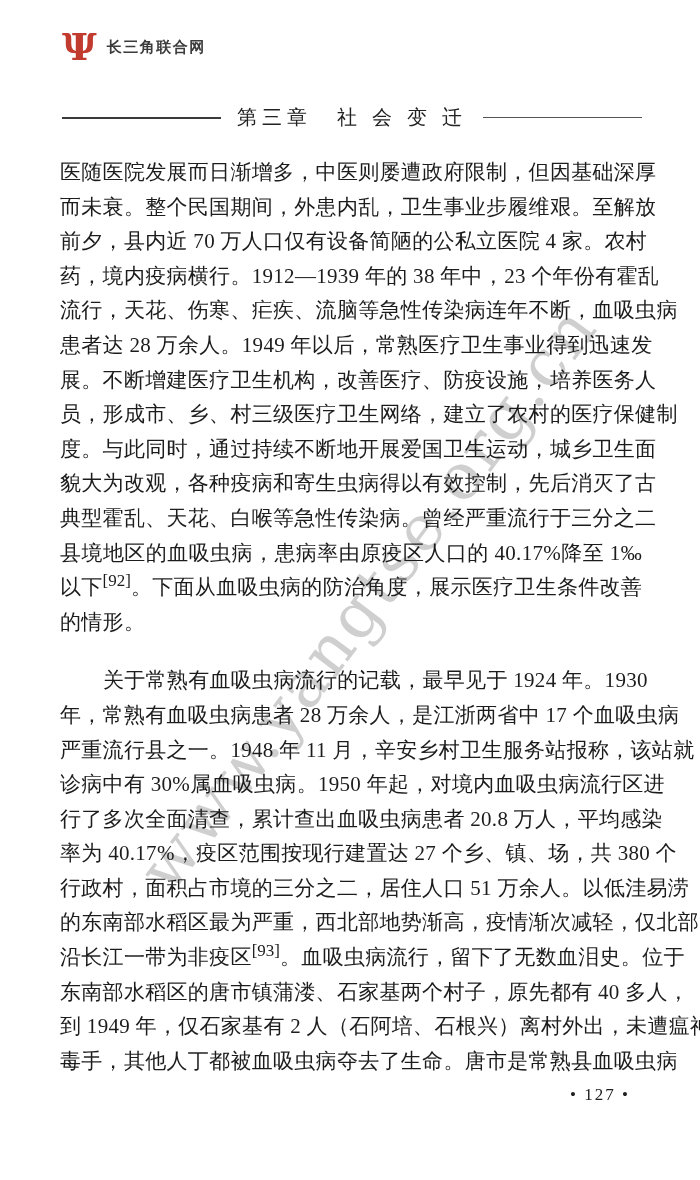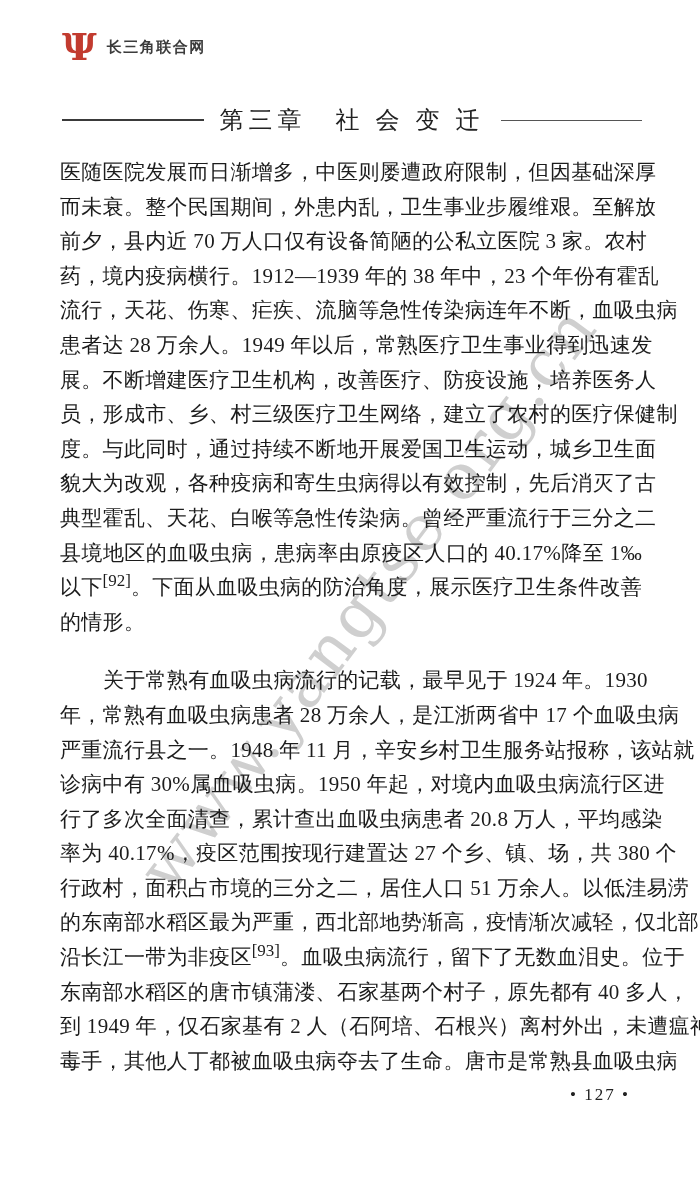--- a/index.html
+++ b/index.html
@@ -36,21 +36,21 @@
   .chapter-header{
     position:absolute;top:104px;left:62px;right:58px;
     display:flex;align-items:center;
     z-index:2;
   }
   .rule{flex:1;height:0;}
   .rule-left{border-top:2px solid #3a3a3a;}
   .rule-right{border-top:1px solid #555;}
   .chapter-text{
     padding:0 16px;
-    font-size:24px;
+    font-size:20px;
     letter-spacing:5px;
     color:#222;
     white-space:nowrap;
   }
 
   
   .body-text{
     position:absolute;top:155px;left:60px;width:582px;
     font-size:21px;
     line-height:34.6px;
@@ -108,21 +108,21 @@
     <span class="rule rule-left"></span>
     <span class="chapter-text">第三章　社 会 变 迁</span>
     <span class="rule rule-right"></span>
   </div>
 
   <div class="watermark">www.yangtse.org.cn</div>
 
   <main class="body-text">
       <div class="line">医随医院发展而日渐增多，中医则屡遭政府限制，但因基础深厚</div>
       <div class="line">而未衰。整个民国期间，外患内乱，卫生事业步履维艰。至解放</div>
-      <div class="line">前夕，县内近 70 万人口仅有设备简陋的公私立医院 3 家。农村</div>
+      <div class="line">前夕，县内近 70 万人口仅有设备简陋的公私立医院 4 家。农村</div>
       <div class="line">药，境内疫病横行。1912—1939 年的 38 年中，23 个年份有霍乱</div>
       <div class="line">流行，天花、伤寒、疟疾、流脑等急性传染病连年不断，血吸虫病</div>
       <div class="line">患者达 28 万余人。1949 年以后，常熟医疗卫生事业得到迅速发</div>
       <div class="line">展。不断增建医疗卫生机构，改善医疗、防疫设施，培养医务人</div>
       <div class="line">员，形成市、乡、村三级医疗卫生网络，建立了农村的医疗保健制</div>
       <div class="line">度。与此同时，通过持续不断地开展爱国卫生运动，城乡卫生面</div>
       <div class="line">貌大为改观，各种疫病和寄生虫病得以有效控制，先后消灭了古</div>
       <div class="line">典型霍乱、天花、白喉等急性传染病。曾经严重流行于三分之二</div>
       <div class="line">县境地区的血吸虫病，患病率由原疫区人口的 40.17%降至 1‰</div>
       <div class="line">以下<sup>[92]</sup>。下面从血吸虫病的防治角度，展示医疗卫生条件改善</div>

